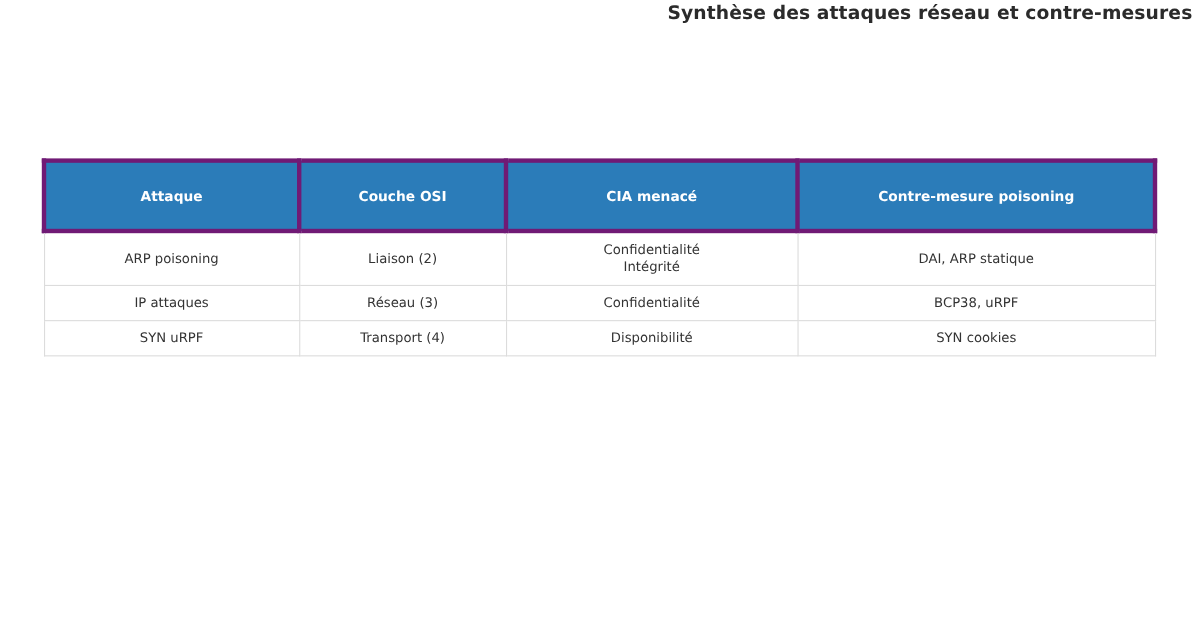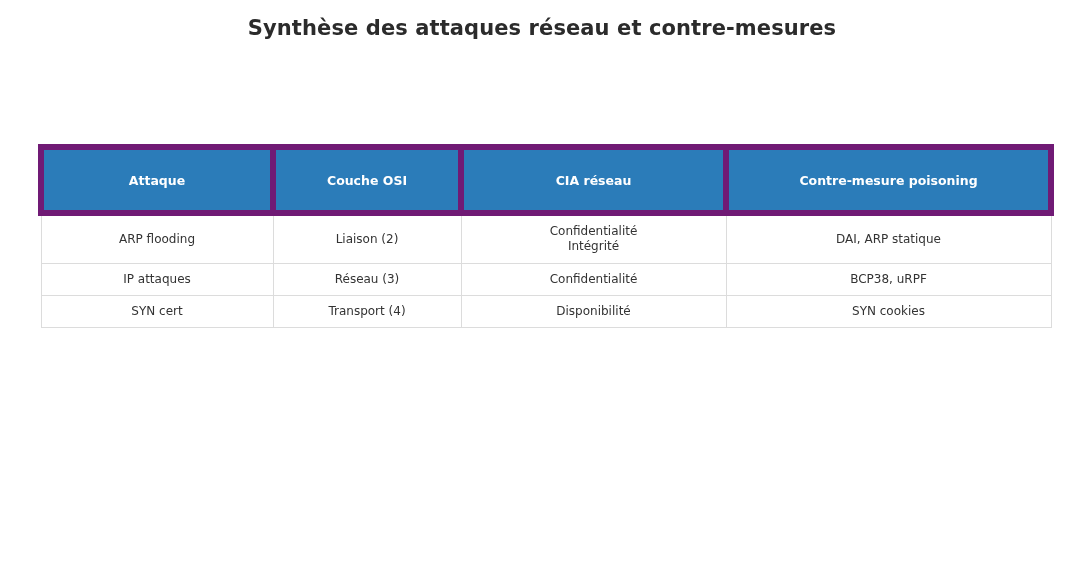--- a/index.html
+++ b/index.html
@@ -14,25 +14,25 @@
     color: #333333;
     overflow: hidden;
   }
   .page {
     position: relative;
     width: 1084px;
     height: 584px;
   }
   .title {
     position: absolute;
-    top: 16px;
+    top: 2px;
     left: 0;
     width: 1084px;
-    text-align: center;
-    font-size: 21px;
+    text-align: right;
+    font-size: 17px;
     font-weight: bold;
     color: #2b2b2b;
     letter-spacing: 0.1px;
   }
   .table-wrap {
     position: absolute;
     left: 38px;
     top: 144px;
     width: 1010px;
   }
@@ -46,21 +46,21 @@
   table.summary col.c2 { width: 265px; }
   table.summary col.c3 { width: 325px; }
 
   table.summary thead th {
     background: #2b7cb9;
     color: #ffffff;
     font-size: 12.5px;
     font-weight: bold;
     text-align: center;
     padding: 22px 6px;
-    border: 6px solid #701a75;
+    border: 4px solid #701a75;
     height: 16px;
   }
   table.summary tbody td {
     font-size: 12px;
     text-align: center;
     padding: 8px 6px;
     border: 1px solid #dcdcdc;
     color: #333333;
     line-height: 1.28;
     vertical-align: middle;
@@ -87,44 +87,44 @@
       <colgroup>
         <col class="c0">
           <col class="c1">
           <col class="c2">
           <col class="c3">
       </colgroup>
       <thead>
         <tr>
           <th>Attaque</th>
           <th>Couche OSI</th>
-          <th>CIA réseau</th>
+          <th>CIA menacé</th>
           <th>Contre-mesure poisoning</th>
         </tr>
       </thead>
       <tbody id="table-body">
           <tr class="odd">
-            <td>ARP flooding</td>
+            <td>ARP poisoning</td>
             <td>Liaison (2)</td>
             <td>
               <div class="cell-lines">
                 <span>Confidentialité</span>
                 <span>Intégrité</span>
               </div>
             </td>
             <td>DAI, ARP statique</td>
           </tr>
           <tr class="odd">
             <td>IP attaques</td>
             <td>Réseau (3)</td>
             <td>Confidentialité</td>
             <td>BCP38, uRPF</td>
           </tr>
           <tr class="odd">
-            <td>SYN cert</td>
+            <td>SYN uRPF</td>
             <td>Transport (4)</td>
             <td>Disponibilité</td>
             <td>SYN cookies</td>
           </tr>
         </tbody>
     </table>
   </div>
 
 </div>
 

